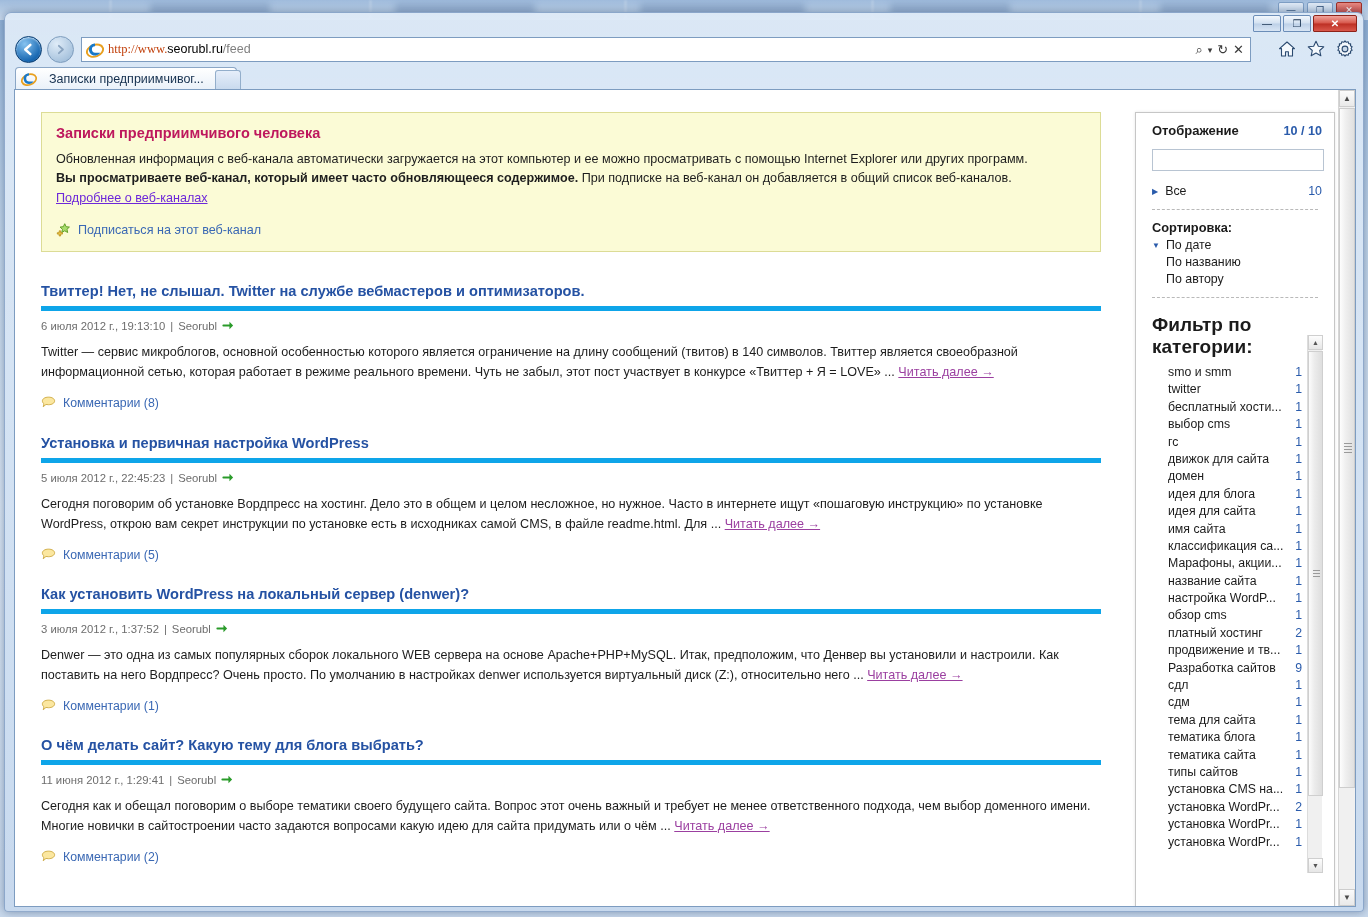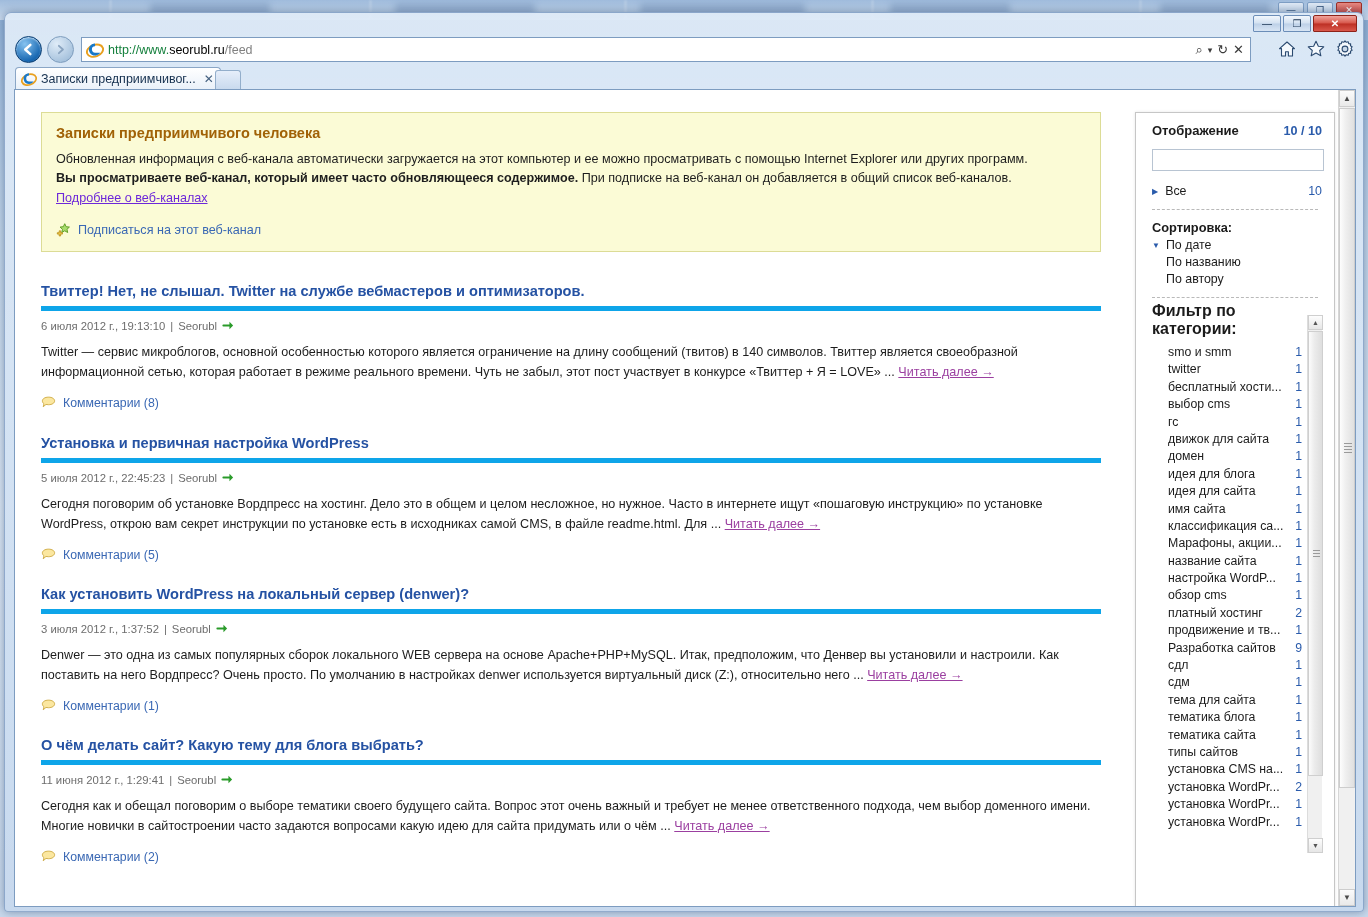--- a/index.html
+++ b/index.html
@@ -92,40 +92,40 @@
     border: 1px solid #7e9dbe; color: #8099b5;
   }
   #addressbar {
     position: absolute; left: 76px; top: 2px; right: 112px; height: 25px;
     background: #fff; border: 1px solid #7d9cc0;
     display: flex; align-items: center; padding: 0 2px 0 4px;
   }
   #addr-favicon { width: 18px; height: 18px; flex: none; margin-right: 4px; }
   #addr-url { font-size: 12.5px; color: #808080; white-space: nowrap; }
   #addr-url b { color: #000; font-weight: normal; }
-  #addr-url .scheme { color: #15803d; }
+  #addr-url .scheme { color: #c2410c; font-family: Liberation Serif, serif; }
   #addr-tools {
     margin-left: auto; display: flex; align-items: center; gap: 5px;
     padding-right: 4px; color: #3a3a3a; font-size: 13px;
   }
   #nav-icons {
     position: absolute; right: 8px; top: 4px; display: flex; gap: 9px;
     align-items: center;
   }
   .navicon { width: 20px; height: 20px; color: #2b4a70; }
 
   
   #tabstrip { position: absolute; left: 0; top: 52px; width: 100%; height: 24px; }
   #tab-active {
     position: absolute; left: 10px; top: 2px; height: 22px;
     display: flex; align-items: center; padding: 0 6px 0 5px;
     background: linear-gradient(180deg,#ffffff,#eaf1f9);
     border: 1px solid #8aa6c6; border-bottom: none;
     border-radius: 4px 4px 0 0;
-    font-size: 12.5px; color: #15304f;
+    font-size: 12.5px; color: #15304f; gap: 8px;
   }
   #tab-favicon { width: 16px; height: 16px; margin-right: 4px; flex: none; }
   #tab-close { margin-left: 8px; color: #44607f; font-size: 12px; }
   #tab-new {
     position: absolute; left: 210px; top: 5px; width: 26px; height: 19px;
     background: linear-gradient(180deg,#e6eefa,#c9daee);
     border: 1px solid #93aecb; border-bottom: none; border-radius: 3px 3px 0 0;
   }
 
   
@@ -145,21 +145,21 @@
   }
 
   
   #feed-banner {
     position: absolute; left: 26px; top: 22px; width: 1060px;
     background: #fbfbd6;
     border: 1px solid #dcdc96;
     padding: 12px 14px 14px 14px;
   }
   #feed-title {
-    color: #a16207; font-weight: bold; font-size: 14.5px;
+    color: #be185d; font-weight: bold; font-size: 14.5px;
     margin-bottom: 9px;
   }
   .feed-line { font-size: 12.6px; color: #1d1d1d; line-height: 1.52; }
   .feed-line b { font-weight: bold; }
   #feed-more {
     display: inline-block; margin-top: 2px;
     font-size: 12.6px; color: #6d28d9; cursor: pointer; text-decoration: underline;
   }
   #feed-subscribe-row {
     display: flex; align-items: center; gap: 7px; margin-top: 16px;
@@ -221,21 +221,21 @@
   .sb-divider {
     border-top: 1px dashed #b9b9b9;
     margin: 11px 4px 0 0;
   }
   .sb-subhead {
     font-weight: bold; color: #1b1b1b; margin-top: 10px; font-size: 12.8px;
   }
   .sort-item { margin-top: 3px; color: #1b1b1b; display: flex; align-items: center; }
   .sort-item .pad { display: inline-block; width: 14px; }
 
-  #cat-head { font-weight: bold; color: #1b1b1b; margin-top: 4px; font-size: 16px; }
+  #cat-head { font-weight: bold; color: #1b1b1b; margin-top: 16px; font-size: 19px; }
   #cat-wrap { position: relative; margin-top: 7px; height: 500px; }
   #cat-list {
     position: absolute; left: 0; top: 0; right: 16px; bottom: 0;
     overflow: hidden;
   }
   .cat-row {
     display: flex; justify-content: space-between; align-items: baseline;
     padding: 0 4px 0 16px; height: 17.4px; color: #1b1b1b;
     font-size: 12.3px;
   }

